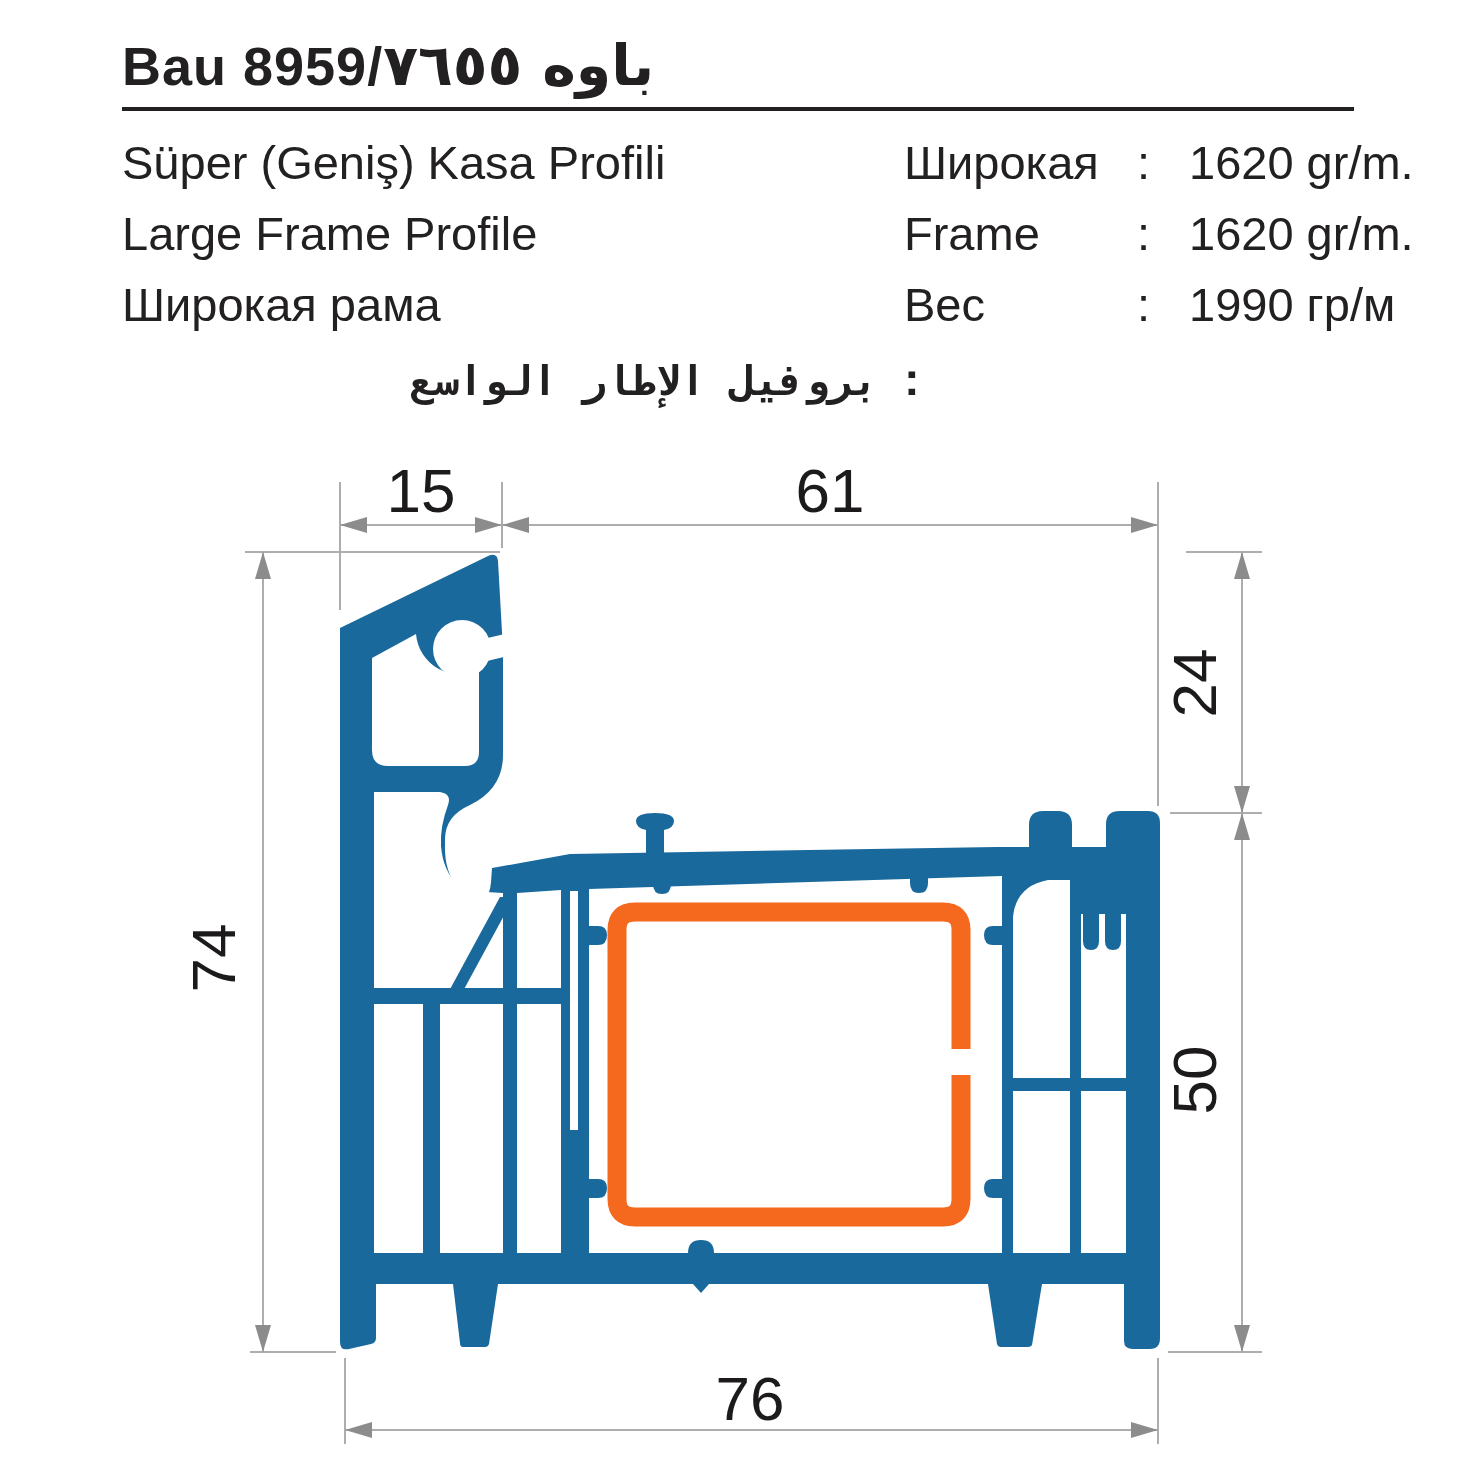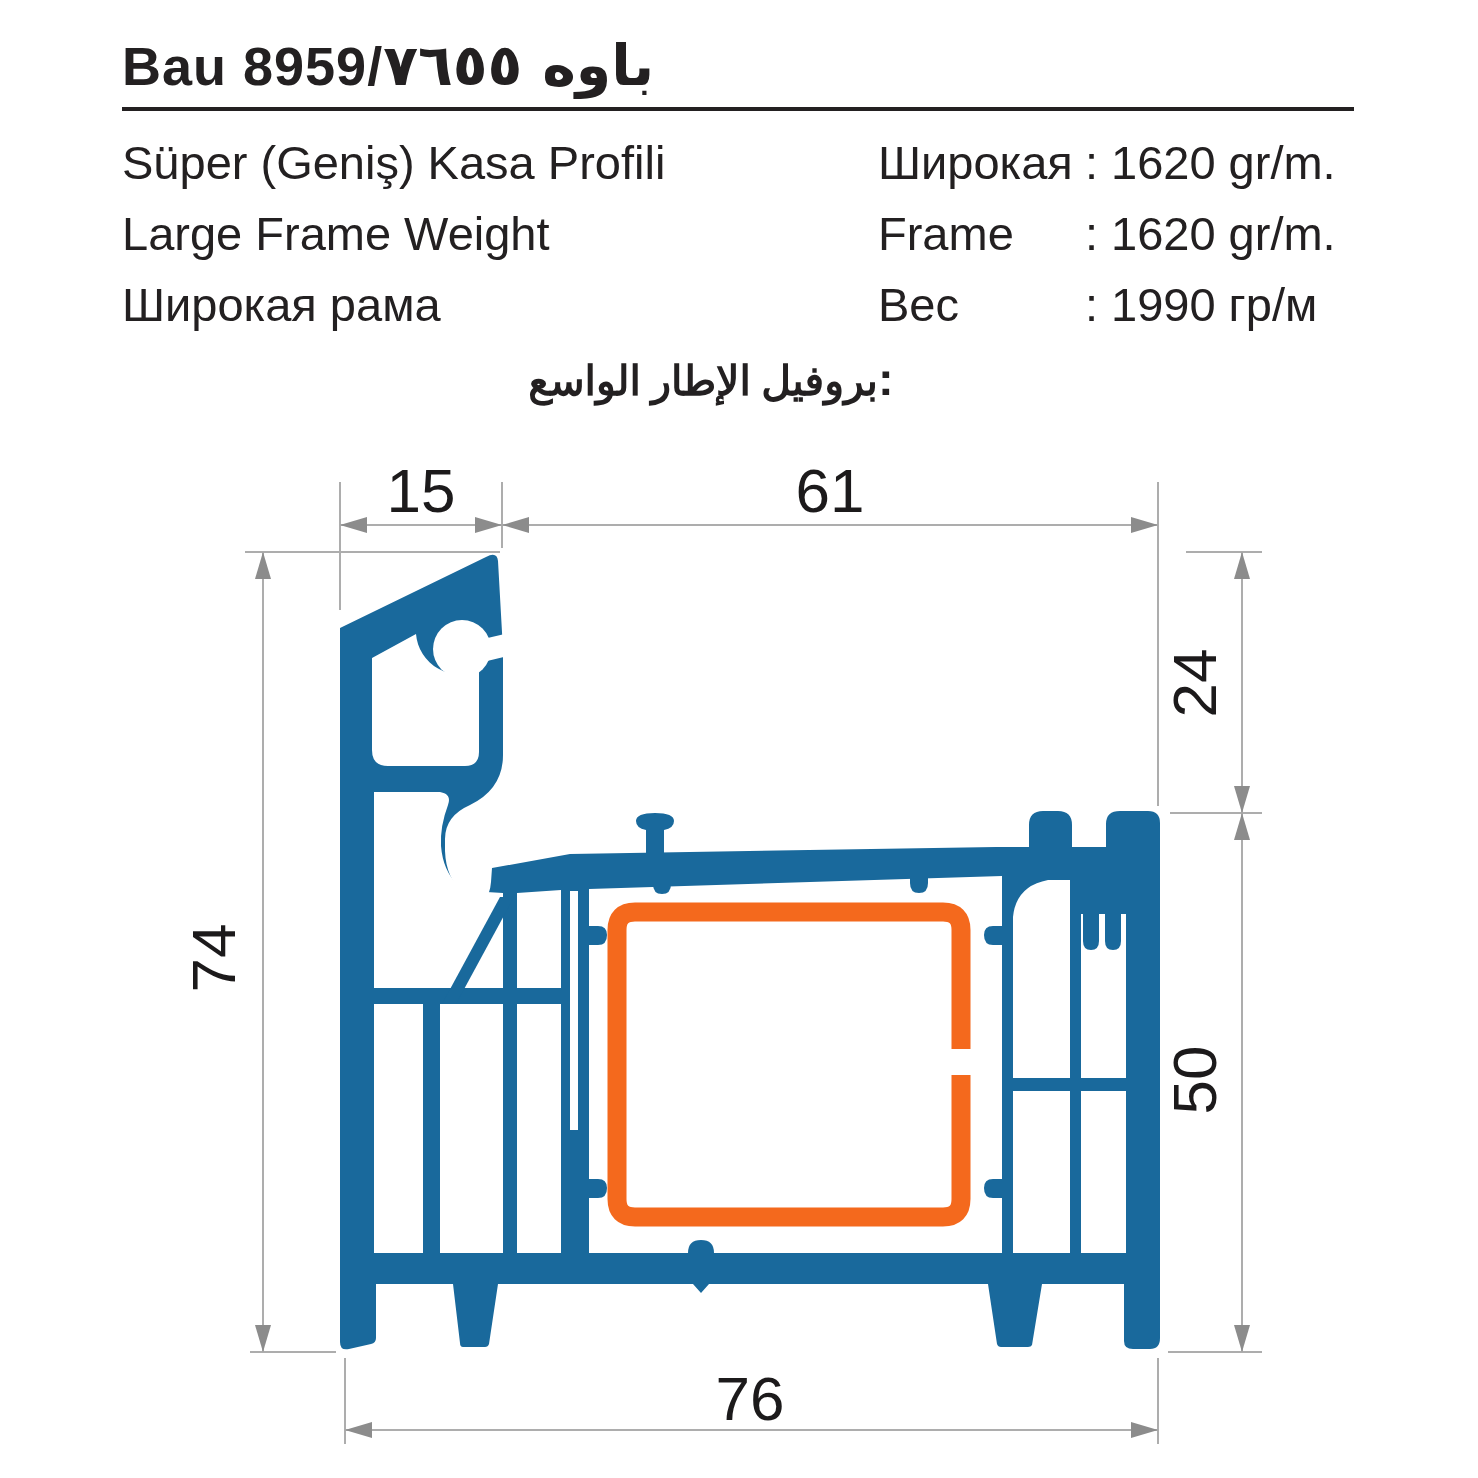--- a/index.html
+++ b/index.html
@@ -2,45 +2,45 @@
 <html><head>
 <meta charset="utf-8">
 <style>
   html,body{margin:0;padding:0;background:#ffffff;width:1478px;height:1478px;overflow:hidden;}
   body{font-family:"Liberation Sans", sans-serif;color:#232021;position:relative;}
   .header{position:absolute;left:122px;top:34px;width:1232px;}
   .title-line{font-size:54px;font-weight:bold;letter-spacing:1px;white-space:nowrap;line-height:62px;}
   .title-line .ar{font-family:"DejaVu Sans", sans-serif;font-size:57px;font-weight:bold;}
   .rule{height:4px;background:#232021;margin-top:10px;}
   .spec-table{margin-top:16px;}
-  .spec-row{display:grid;grid-template-columns:756px 207px 26px 1fr;align-items:baseline;line-height:71px;height:71px;white-space:nowrap;}
+  .spec-row{display:grid;grid-template-columns:756px 207px 26px 1fr;align-items:baseline;line-height:71px;height:71px;white-space:nowrap;gap:26px;}
   .spec-row .cell{font-size:47px;}
   .spec-row .colon{font-size:47px;}
   .spec-row.ar-row{height:78px;line-height:78px;}
-  .spec-row.ar-row .cell{font-family:Liberation Serif, serif;font-size:41px;font-weight:bold;}
+  .spec-row.ar-row .cell{font-family:Liberation Mono, monospace;font-size:41px;font-weight:bold;}
   .spec-row.ar-row .colon{font-weight:bold;}
   svg{position:absolute;left:0;top:0;}
   svg text{font-family:"Liberation Sans", sans-serif;}
 </style>
 </head>
 <body>
 
 <div class="header">
   <div class="title-line"><span>Bau 8959/</span><bdi dir="rtl" class="ar">باوه ٧٦٥٥</bdi></div>
   <div class="rule"></div>
 
   <div class="spec-table">
     <div class="spec-row">
       <span class="cell">Süper (Geniş) Kasa Profili</span>
       <span class="cell">Широкая</span>
       <span class="colon">:</span>
       <span class="cell">1620 gr/m.</span>
     </div>
     <div class="spec-row">
-      <span class="cell">Large Frame Weight</span>
+      <span class="cell">Large Frame Profile</span>
       <span class="cell">Frame</span>
       <span class="colon">:</span>
       <span class="cell">1620 gr/m.</span>
     </div>
     <div class="spec-row">
       <span class="cell">Широкая рама</span>
       <span class="cell">Вес</span>
       <span class="colon">:</span>
       <span class="cell">1990 гр/м</span>
     </div>

